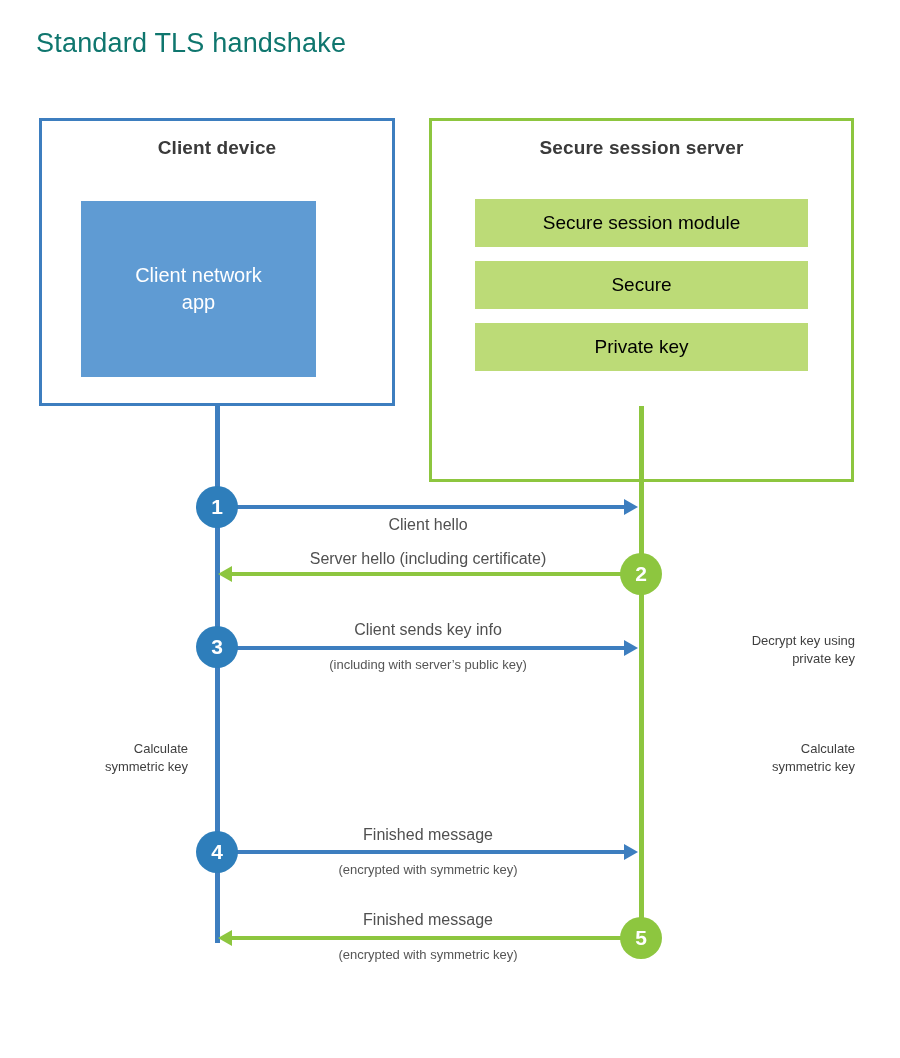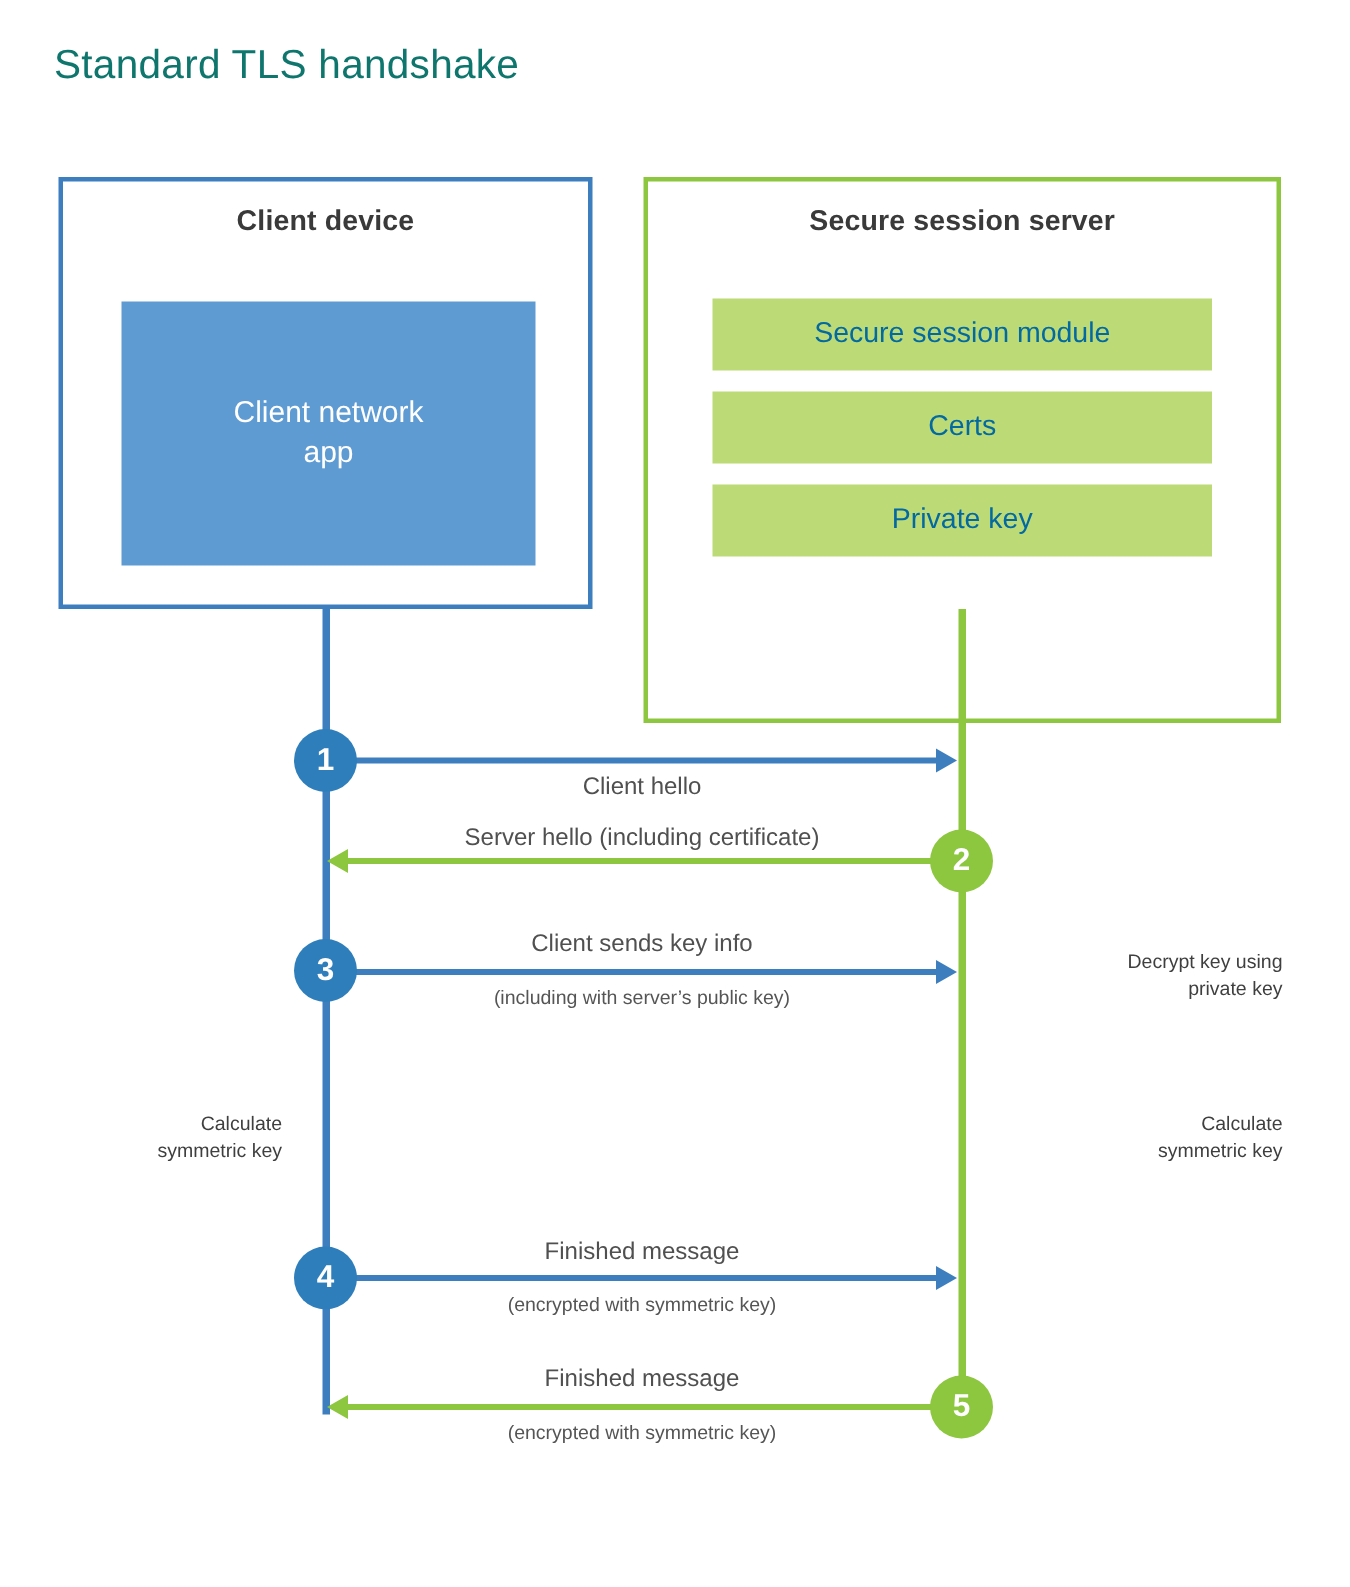--- a/index.html
+++ b/index.html
@@ -54,42 +54,42 @@
     font-weight: bold;
     color: #3a3a3a;
     margin-top: 16px;
     letter-spacing: 0.1px;
   }
 
   #client-app {
     position: absolute;
     left: 39px;
     top: 80px;
-    width: 276px;
+    width: 235px;
     height: 176px;
     background: #5F9BD3;
     color: #ffffff;
     font-size: 20px;
     font-weight: 300;
     display: flex;
     align-items: center;
     justify-content: center;
     text-align: center;
     line-height: 1.35;
   }
 
   .server-modules {
     position: absolute;
     left: 43px;
     top: 78px;
     width: 333px;
   }
   .server-module {
     background: #BCDB77;
-    color: #0369a1;
+    color: #000000;
     font-size: 19px;
     font-weight: 300;
     height: 48px;
     line-height: 48px;
     text-align: center;
     margin-bottom: 14px;
   }
 
   
   .lifeline {
@@ -191,21 +191,21 @@
       <span>Client network</span><br>
       <span>app</span>
     </span>
   </div>
 </div>
 
 <div class="party-box" id="server-box">
   <div class="party-title">Secure session server</div>
   <div class="server-modules">
     <div class="server-module">Secure session module</div>
-    <div class="server-module">Certs</div>
+    <div class="server-module">Secure</div>
     <div class="server-module">Private key</div>
   </div>
 </div>
 
 <div class="lifeline" id="client-lifeline"></div>
 <div class="lifeline" id="server-lifeline"></div>
 
 <div class="msg-label" style="left:218px; top:500px; width:420px;margin-top:16px;">Client hello</div>
 <div class="msg-arrow blue" style="left:217px; top:505px; width:408px;">
   <span class="head right"></span>

